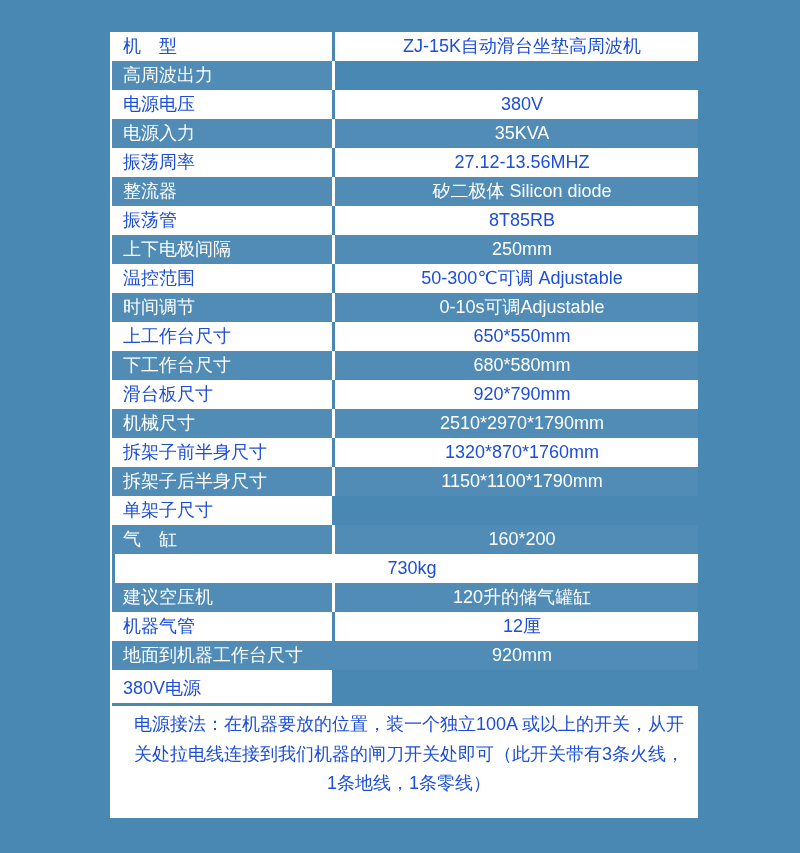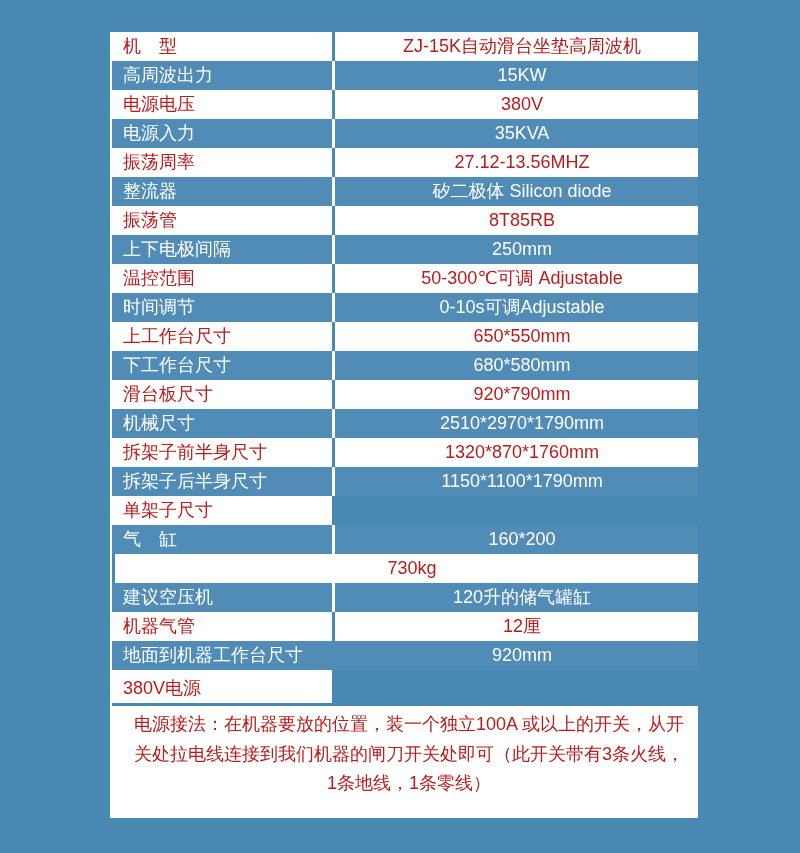--- a/index.html
+++ b/index.html
@@ -48,21 +48,21 @@
     text-align: center;
   }
   .divider {
     width: 3px;
     flex: 0 0 3px;
     background: transparent;
   }
   
   .row.white .cell {
     background: #FFFFFF;
-    color: #b91c1c;
+    color: #1d4ed8;
   }
   
   .row.blue {
     color: #FFFFFF;
   }
   .row.blue .cell {
     background: rgba(255,255,255,0.04);
   }
   .row.blue .divider {
     background: #FFFFFF;
@@ -87,21 +87,20 @@
 <div class="spec-table" id="spec-table">
   <div class="row white">
     <div class="cell label">机　型</div>
     <div class="divider"></div>
     <div class="cell value">ZJ-15K自动滑台坐垫高周波机</div>
   </div>
 
   <div class="row blue">
     <div class="cell label">高周波出力</div>
     <div class="divider"></div>
-    <div class="cell value">15KW</div>
   </div>
 
   <div class="row white">
     <div class="cell label">电源电压</div>
     <div class="divider"></div>
     <div class="cell value">380V</div>
   </div>
 
   <div class="row blue">
     <div class="cell label">电源入力</div>

